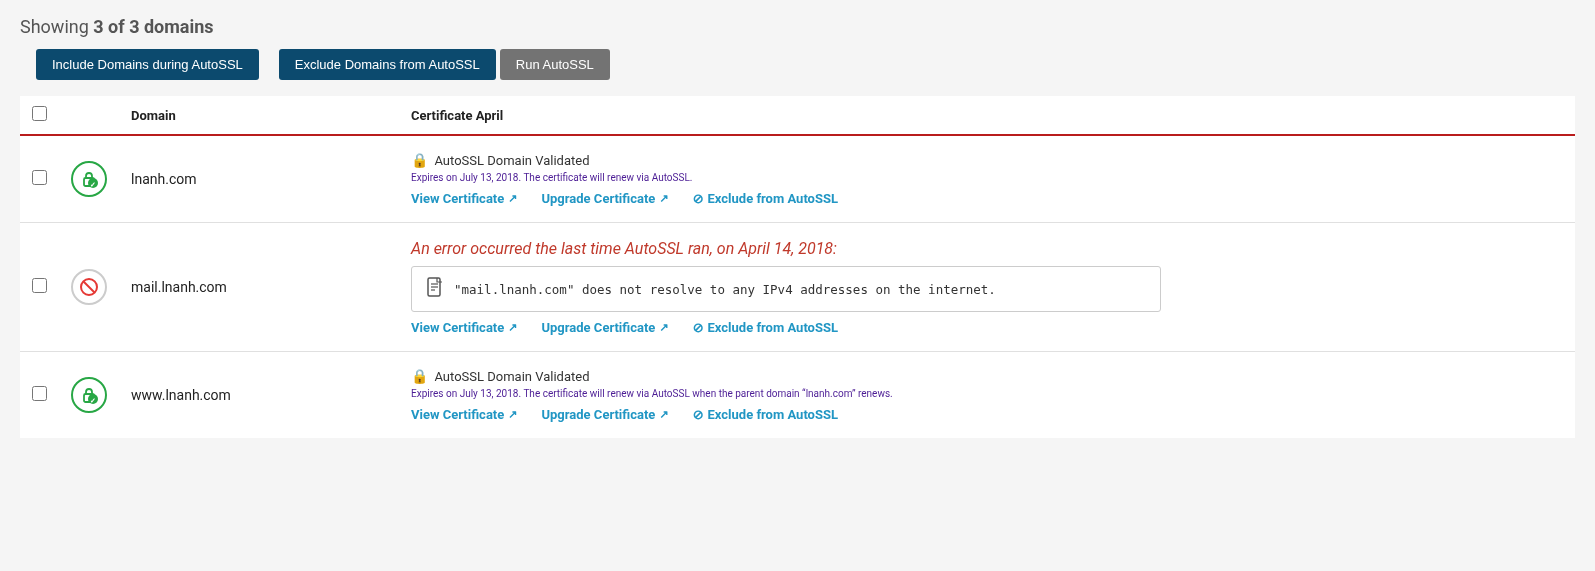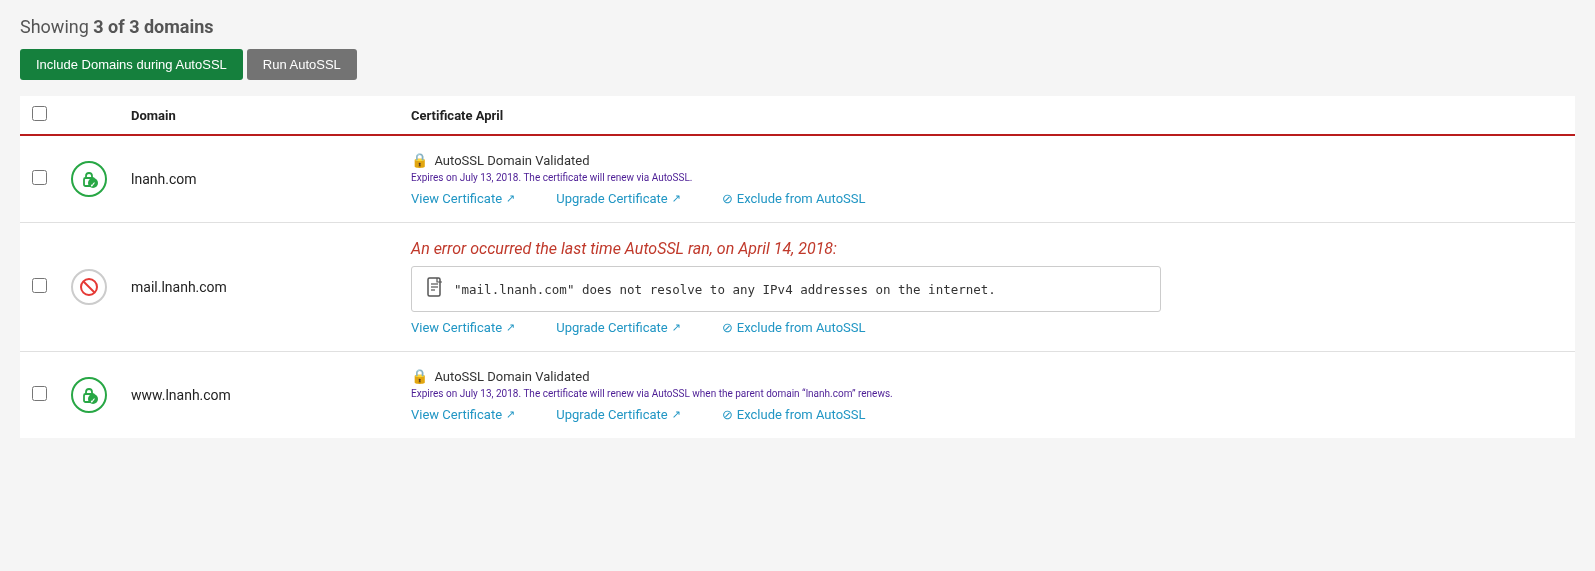--- a/index.html
+++ b/index.html
@@ -23,21 +23,22 @@
     }
     .btn {
       padding: 8px 16px;
       font-size: 13px;
       border: none;
       border-radius: 3px;
       cursor: pointer;
       color: #fff;
     }
     .btn-light-blue {
-      background: #15803d;
+      background: #0c4a6e;
+      margin-left: 16px;
     }
     .btn-blue {
       background: #737373;
     }
     .domains-table {
       width: 100%;
       background: #fff;
       border-collapse: collapse;
     }
     .domains-table thead tr {
@@ -101,23 +102,24 @@
       color: #28a745;
       font-size: 14px;
     }
     .status-expires {
       font-size: 10px;
       color: #4c1d95;
       margin-bottom: 8px;
     }
     .status-actions {
       display: flex;
-      gap: 17px;
+      gap: 0;
       align-items: flex-start;
       flex-wrap: wrap;
+      font-weight: bold;
     }
     .status-actions a {
       color: #2196c4;
       text-decoration: none;
       font-size: 13px;
       margin-right: 24px;
       display: inline-flex;
       align-items: center;
       gap: 4px;
     }
@@ -170,20 +172,21 @@
   </style>
 </head>
 <body>
 
 <p class="showing-text">
   <span>Showing </span><strong>3 of 3 domains</strong>
 </p>
 
 <div class="toolbar">
   <button class="btn btn-light-blue">Include Domains during AutoSSL</button>
+  <button class="btn btn-light-blue">Exclude Domains from AutoSSL</button>
   <button class="btn btn-blue">Run AutoSSL</button>
 </div>
 
 <table class="domains-table">
   <thead>
     <tr>
       <th class="col-checkbox">
         <input type="checkbox" style="">
       </th>
       <th class="col-icon"></th>

